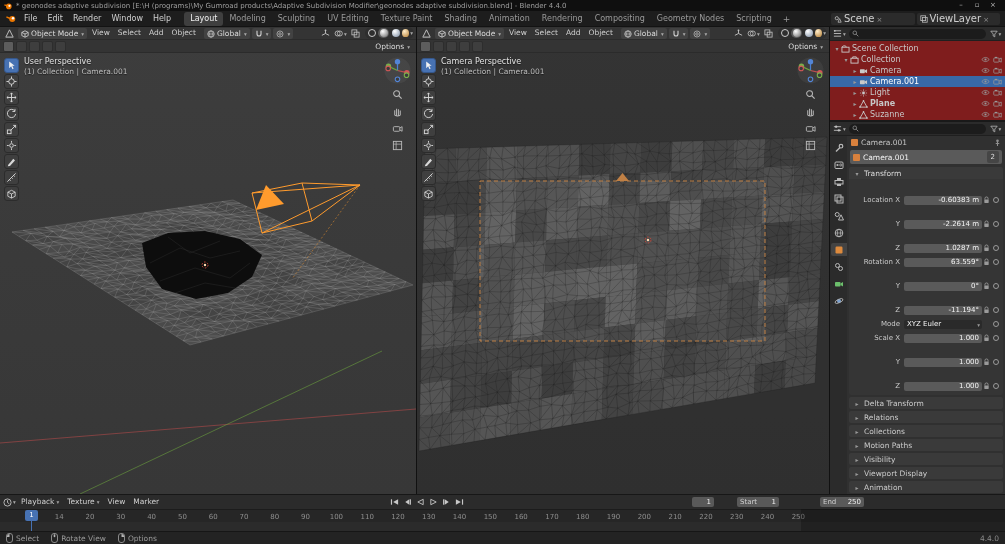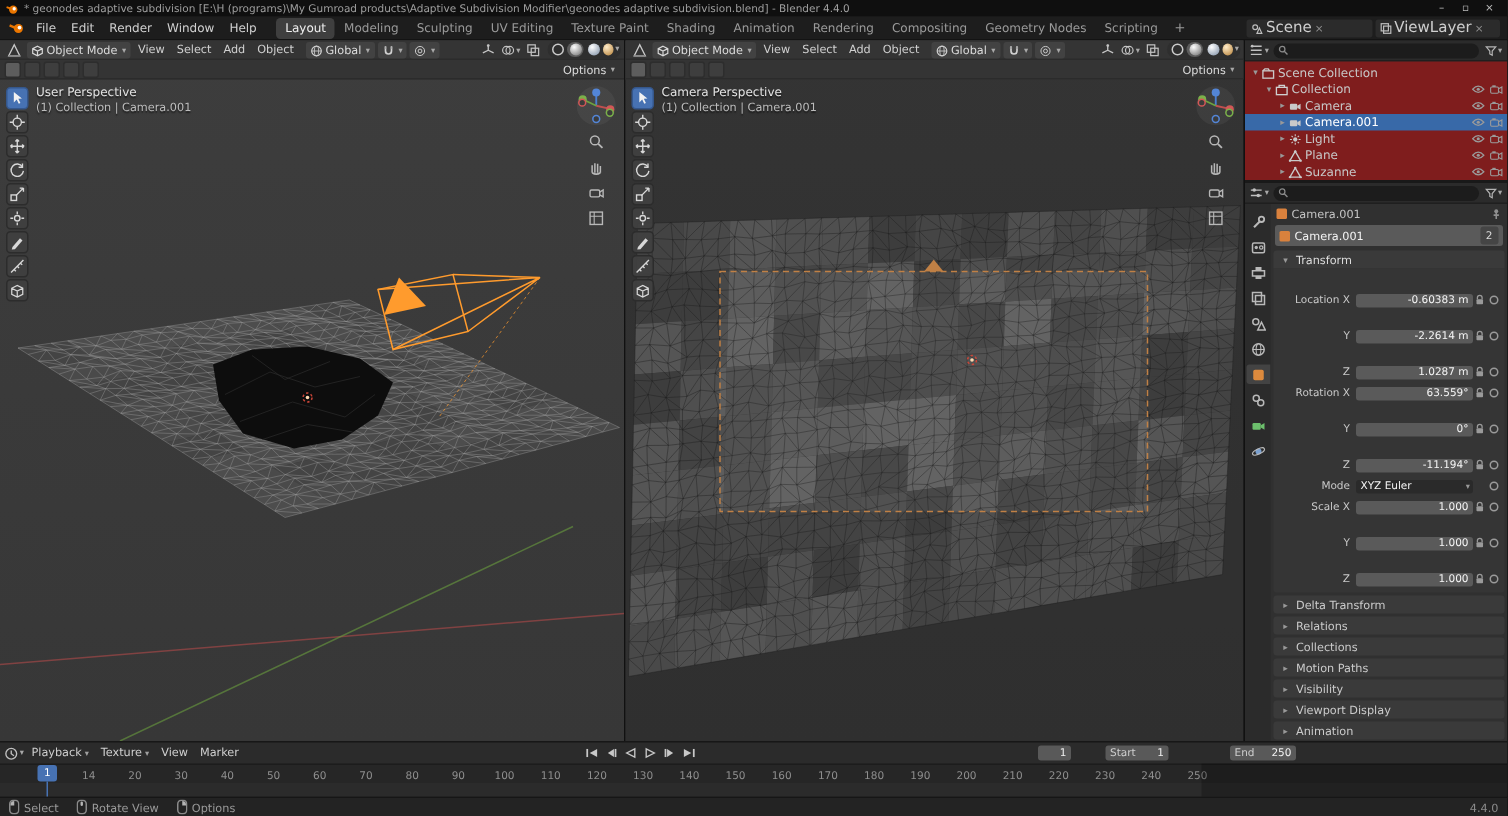--- a/index.html
+++ b/index.html
@@ -915,21 +915,21 @@
                 </span>
                 <span>
                   <svg width="9" height="7" viewBox="0 0 12 8">
                     <rect x="1" y="2" width="7" height="5.5" rx="1" fill="none" stroke="#9a9a9a" stroke-width="1"></rect>
                     <path d="M8 3.5 L11 2 V7.5 L8 6" fill="none" stroke="#9a9a9a" stroke-width="1"></path>
                     <rect x="2.5" y=".5" width="3" height="1.5" fill="#9a9a9a"></rect>
                   </svg>
                 </span>
               </span>
             </div>
-            <div class="ol-row icon-mesh caret-right" style="padding-left: 21px;">
+            <div class="ol-row icon-mesh caret-right" style="padding-left: 21px; font-weight: bold;">
               <span class="caret"></span>
 
               <span class="ic ic-mesh">
                 <svg width="9" height="8" viewBox="0 0 10 9">
                   <path d="M5 1 L9 8 H1 Z" fill="none" stroke="#c9c9c9" stroke-width="1"></path>
                   <circle cx="5" cy="1" r=".9" fill="#c9c9c9"></circle>
                   <circle cx="1" cy="8" r=".9" fill="#c9c9c9"></circle>
                   <circle cx="9" cy="8" r=".9" fill="#c9c9c9"></circle>
                 </svg>
               </span>

